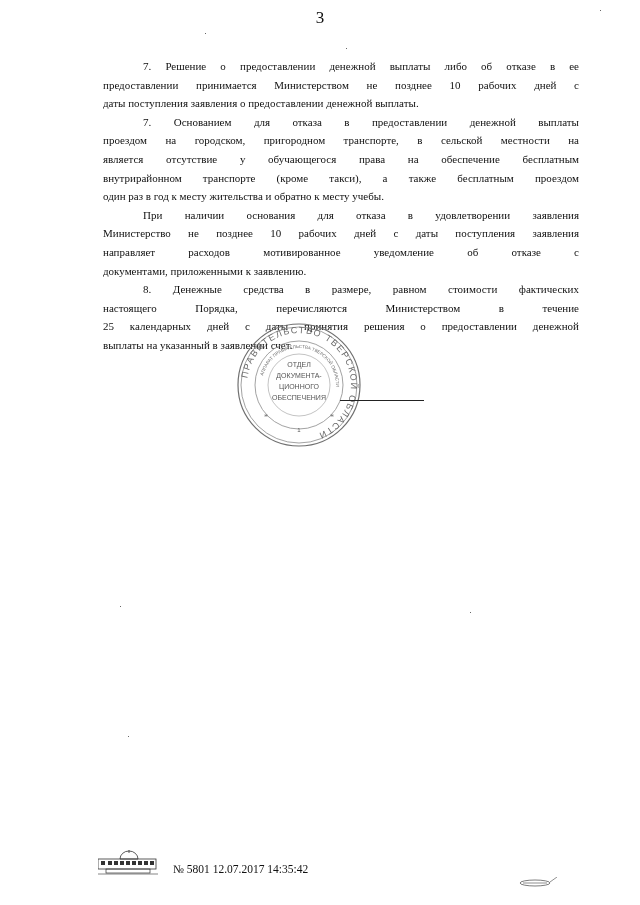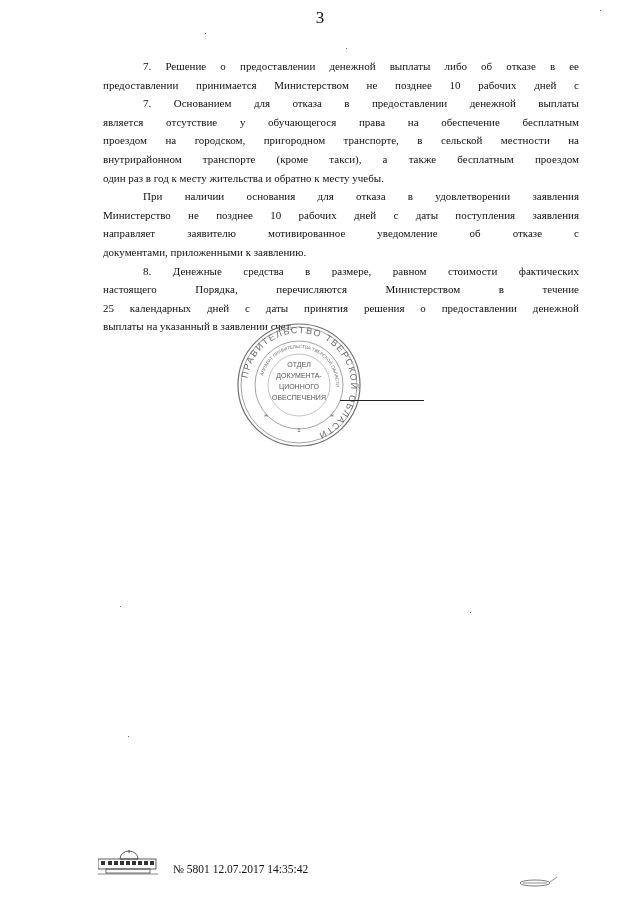--- a/index.html
+++ b/index.html
@@ -23,32 +23,33 @@
 </style>
 </head>
 <body>
 
 <div class="page-number">3</div>
 
 <div class="body-text">
   <div class="para-block">
     <span class="line indent">7. Решение о предоставлении денежной выплаты либо об отказе в ее</span>
     <span class="line">предоставлении принимается Министерством не позднее 10 рабочих дней с</span>
+    <span class="line end">даты поступления заявления о предоставлении денежной выплаты.</span>
   </div>
   <div class="para-block">
     <span class="line indent">7. Основанием для отказа в предоставлении денежной выплаты</span>
+    <span class="line">проездом на городском, пригородном транспорте, в сельской местности на</span>
     <span class="line">является отсутствие у обучающегося права на обеспечение бесплатным</span>
-    <span class="line">проездом на городском, пригородном транспорте, в сельской местности на</span>
     <span class="line">внутрирайонном транспорте (кроме такси), а также бесплатным проездом</span>
     <span class="line end">один раз в год к месту жительства и обратно к месту учебы.</span>
   </div>
   <div class="para-block">
     <span class="line indent">При наличии основания для отказа в удовлетворении заявления</span>
     <span class="line">Министерство не позднее 10 рабочих дней с даты поступления заявления</span>
-    <span class="line">направляет заявителю мотивированное уведомление об отказе с</span>
+    <span class="line">направляет расходов мотивированное уведомление об отказе с</span>
     <span class="line end">документами, приложенными к заявлению.</span>
   </div>
   <div class="para-block">
     <span class="line indent">8. Денежные средства в размере, равном стоимости фактических</span>
     <span class="line">настоящего Порядка, перечисляются Министерством в течение</span>
     <span class="line">25 календарных дней с даты принятия решения о предоставлении денежной</span>
     <span class="line end">выплаты на указанный в заявлении счет.</span>
   </div>
 </div>
 

